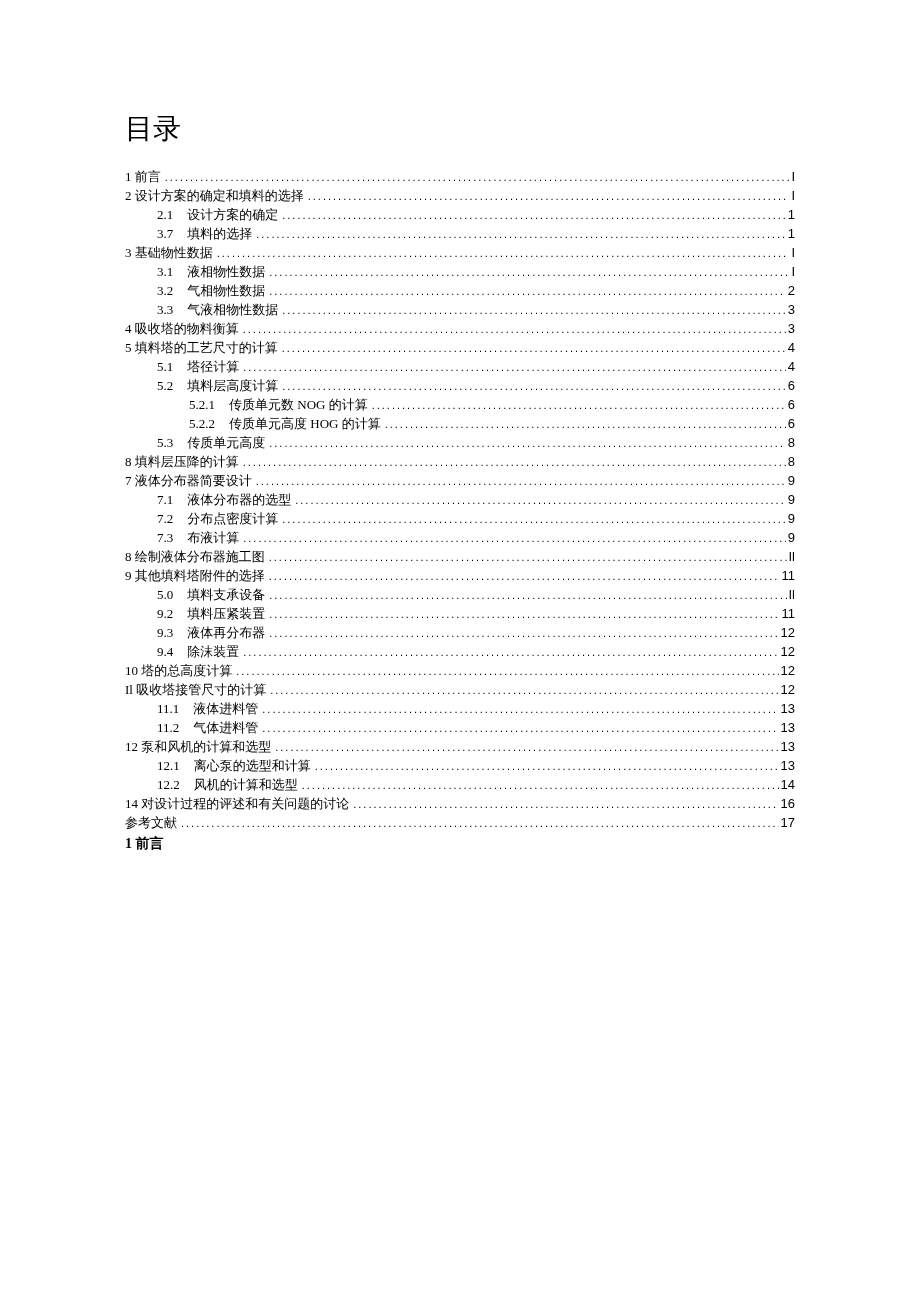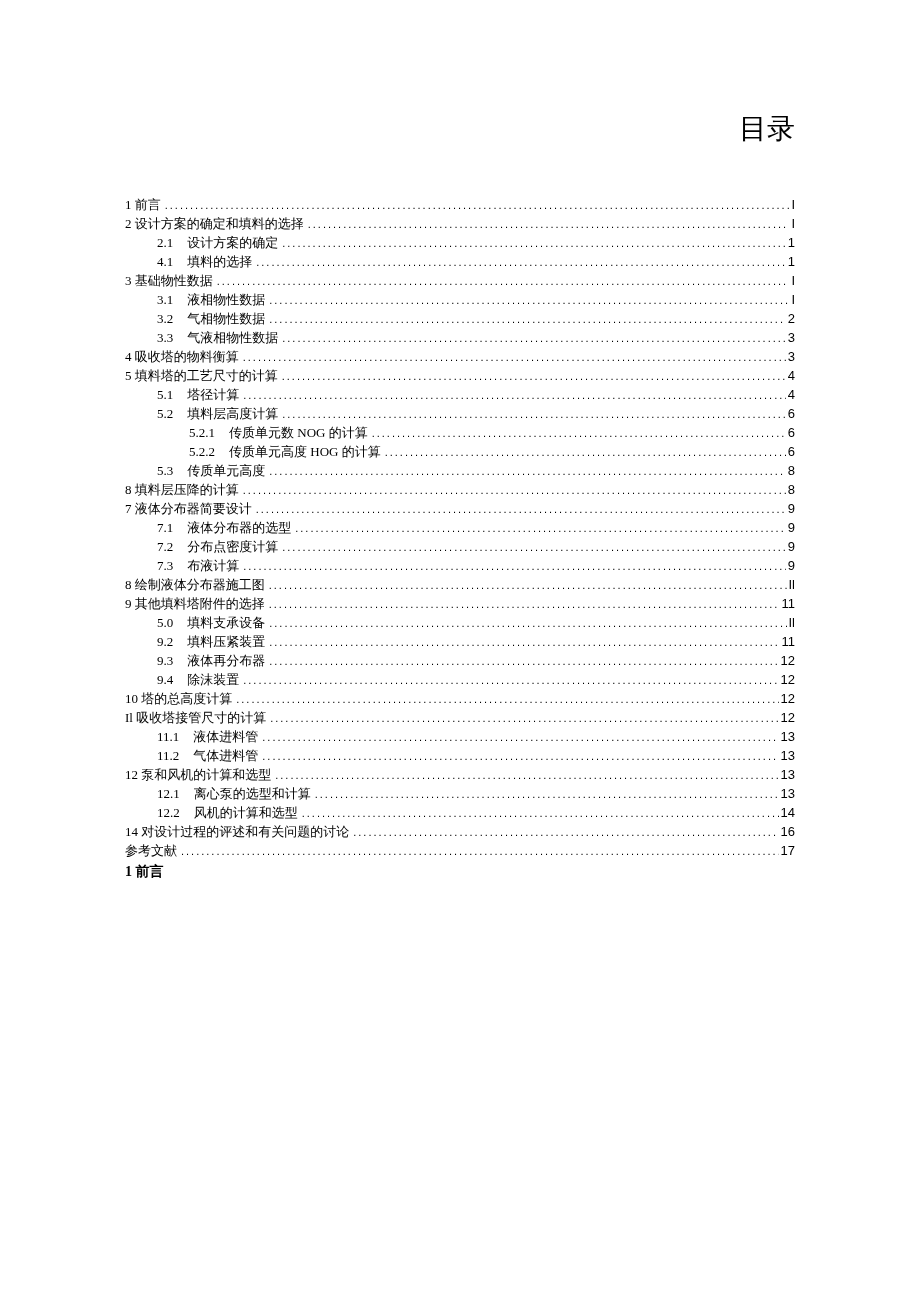--- a/index.html
+++ b/index.html
@@ -7,24 +7,24 @@
     padding: 0;
     background: #fff;
     font-family: "SimSun", "宋体", serif;
     color: #000;
     width: 920px;
   }
   .page {
     padding: 110px 125px 60px 125px;
   }
   .title {
-    text-align: right;
+    text-align: left;
     font-size: 28px;
     font-weight: normal;
-    margin-bottom: 50px;
+    margin-bottom: 22px;
     font-family: "SimSun", "宋体", serif;
   }
   .toc {
     font-size: 13px;
     line-height: 1.0;
   }
   .toc-entry {
     display: flex;
     align-items: baseline;
     white-space: nowrap;
@@ -80,21 +80,21 @@
         <span class="toc-dots"></span>
         <span class="toc-page">I</span>
       </div>
       <div class="toc-entry indent-1">
         <span class="toc-num">2.1</span>
         <span class="toc-label">设计方案的确定</span>
         <span class="toc-dots"></span>
         <span class="toc-page">1</span>
       </div>
       <div class="toc-entry indent-1">
-        <span class="toc-num">4.1</span>
+        <span class="toc-num">3.7</span>
         <span class="toc-label">填料的选择</span>
         <span class="toc-dots"></span>
         <span class="toc-page">1</span>
       </div>
       <div class="toc-entry indent-0">
         <span class="toc-label">3 基础物性数据</span>
         <span class="toc-dots"></span>
         <span class="toc-page">I</span>
       </div>
       <div class="toc-entry indent-1">

